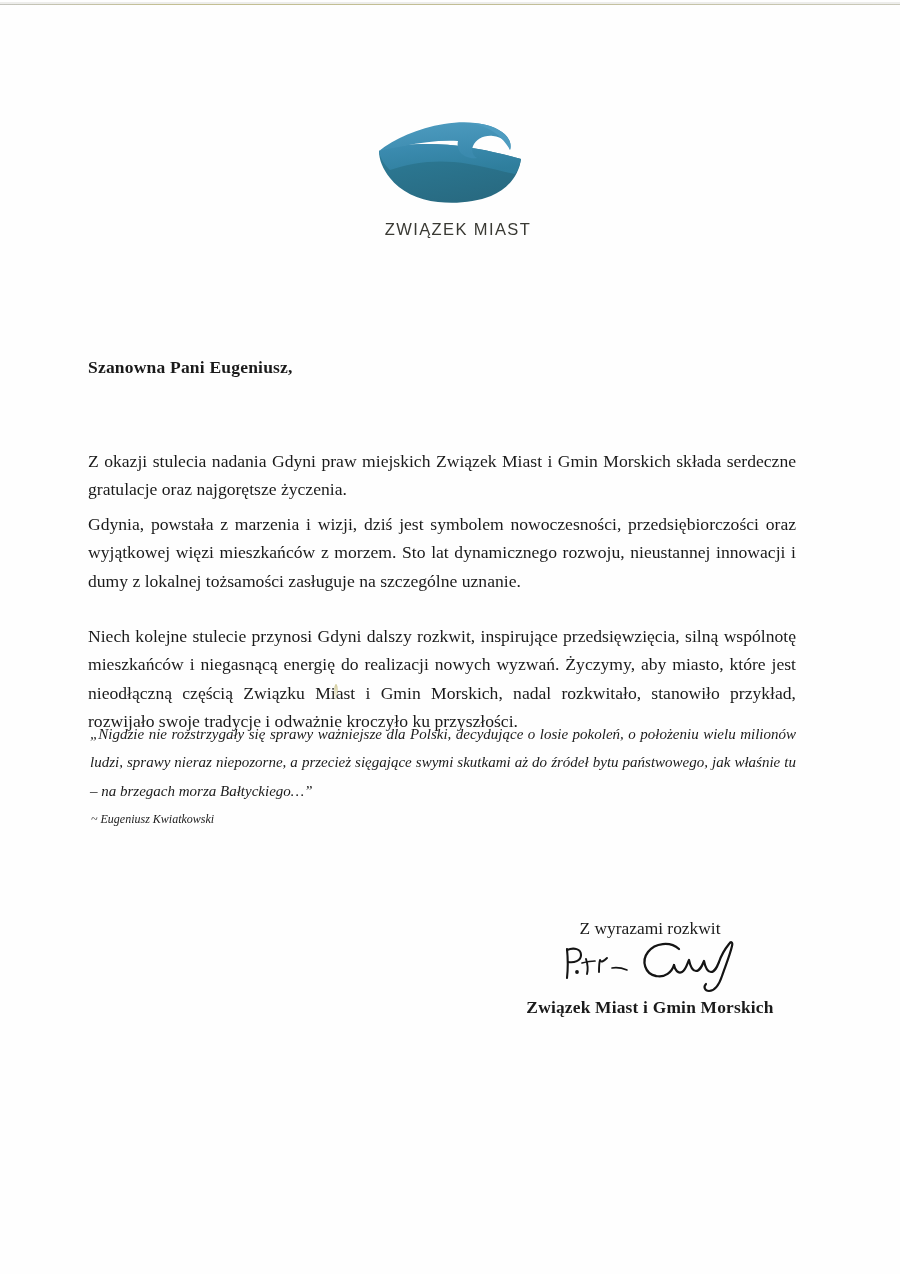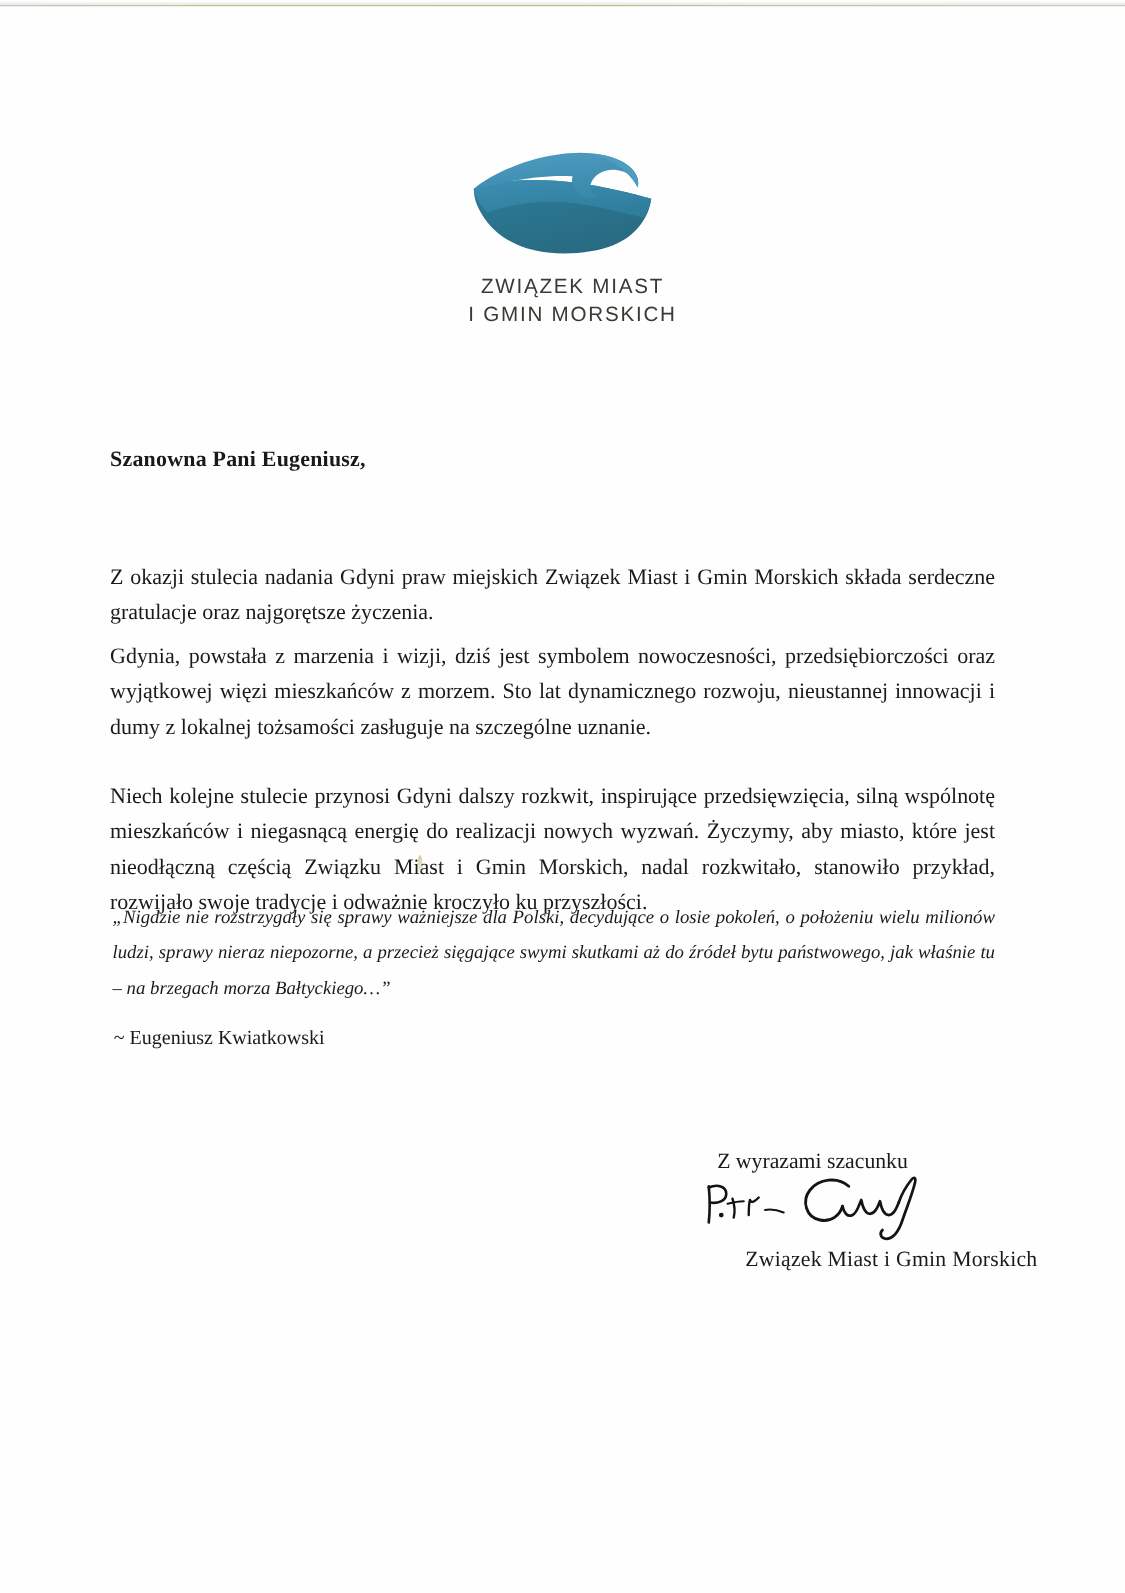--- a/index.html
+++ b/index.html
@@ -100,22 +100,22 @@
     font-size: 15px;
     line-height: 28.4px;
     font-style: italic;
     text-align: justify;
     text-justify: inter-word;
   }
   .quote-attrib {
     position: absolute;
     left: 3px;
     top: 812px;
-    font-size: 16px;
-    margin-top: 10px;
+    font-size: 12px;
+    font-style: italic;
   }
 
   
   .speck {
     position: absolute;
     left: 246px;
     top: 684px;
     width: 4px;
     height: 15px;
     border-radius: 50% 50% 45% 45%;
@@ -128,21 +128,21 @@
     left: 470px;
     top: 916px;
     width: 360px;
     text-align: center;
     font-size: 17.4px;
     line-height: 25px;
   }
   .sign-regards { font-weight: normal; }
   .sign-name { font-weight: bold; letter-spacing: 0.2px; }
   .sign-role { font-weight: bold; letter-spacing: 0.2px; }
-  .sign-org { font-weight: normal; letter-spacing: 0.2px; text-align: right; }
+  .sign-org { font-weight: bold; letter-spacing: 0.2px; }
   .signature-svg {
     display: block;
     margin: -2px auto 0 auto;
     width: 190px;
     height: 56px;
   }
 </style>
 </head>
 <body>
 
@@ -177,21 +177,20 @@
       <path d="M3,33 C18,21 42,10 68,6 C92,2 113,5 126,14 C133,19 136,26 134,32
                C132,24 126,19 117,18 C108,17 100,21 97,28 C95,33 97,38 101,40
                C95,41 88,39 84,34 C82,31 81,27 82,23
                C66,22 46,24 28,28 C18,30 9,31 3,33 Z" fill="url(#gLight)"></path>
 
       <path d="M134,32 C136,26 133,19 126,14 C118,8 106,5 93,5
                C106,7 117,12 124,19 C129,24 132,28 134,32 Z" fill="#4e9cc0"></path>
     </svg>
     <div class="logo-text">
       <span>ZWIĄZEK MIAST</span>
-      <span class="l2">I GMIN MORSKICH</span>
     </div>
   </div>
 
   <div class="content">
 
     <div class="salutation">Szanowna Pani Eugeniusz,</div>
 
     <p class="para p1">Z okazji stulecia nadania Gdyni praw miejskich Związek Miast i Gmin Morskich składa serdeczne gratulacje oraz najgorętsze życzenia.</p>
 
     <p class="para p2">Gdynia, powstała z marzenia i wizji, dziś jest symbolem nowoczesności, przedsiębiorczości oraz wyjątkowej więzi mieszkańców z morzem. Sto lat dynamicznego rozwoju, nieustannej innowacji i dumy z lokalnej tożsamości zasługuje na szczególne uznanie.</p>
@@ -199,21 +198,21 @@
     <p class="para p3">Niech kolejne stulecie przynosi Gdyni dalszy rozkwit, inspirujące przedsięwzięcia, silną wspólnotę mieszkańców i niegasnącą energię do realizacji nowych wyzwań. Życzymy, aby miasto, które jest nieodłączną częścią Związku Miast i Gmin Morskich, nadal rozkwitało, stanowiło przykład, rozwijało swoje tradycje i odważnie kroczyło ku przyszłości.</p>
 
     <div class="speck"></div>
 
     <div class="quote">„Nigdzie nie rozstrzygały się sprawy ważniejsze dla Polski, decydujące o losie pokoleń, o położeniu wielu milionów ludzi, sprawy nieraz niepozorne, a przecież sięgające swymi skutkami aż do źródeł bytu państwowego, jak właśnie tu – na brzegach morza Bałtyckiego…”</div>
 
     <div class="quote-attrib">~ Eugeniusz Kwiatkowski</div>
   </div>
 
   <div class="sign-block">
-    <div class="sign-regards">Z wyrazami szacunku</div>
+    <div class="sign-regards">Z wyrazami rozkwit</div>
 
     <svg class="signature-svg" viewBox="0 0 190 56">
       <g fill="none" stroke="#141414" stroke-linecap="round" stroke-linejoin="round">
 
         <path d="M12,10 C13,20 13,30 12,39" stroke-width="2.1"></path>
         <path d="M12,11 C19,8 26,10 26,16 C26,22 19,24 13,23" stroke-width="2.1"></path>
         <circle cx="22" cy="33" r="1.9" fill="#141414" stroke="none"></circle>
 
         <path d="M31,20 C33,26 33,31 32,35" stroke-width="1.9"></path>
         <path d="M27,24 C31,23 36,22 40,22" stroke-width="1.7"></path>

